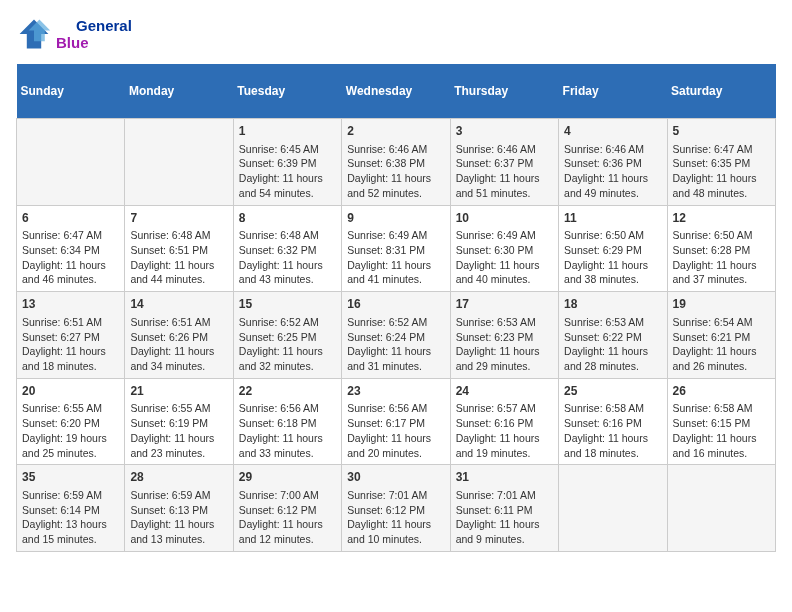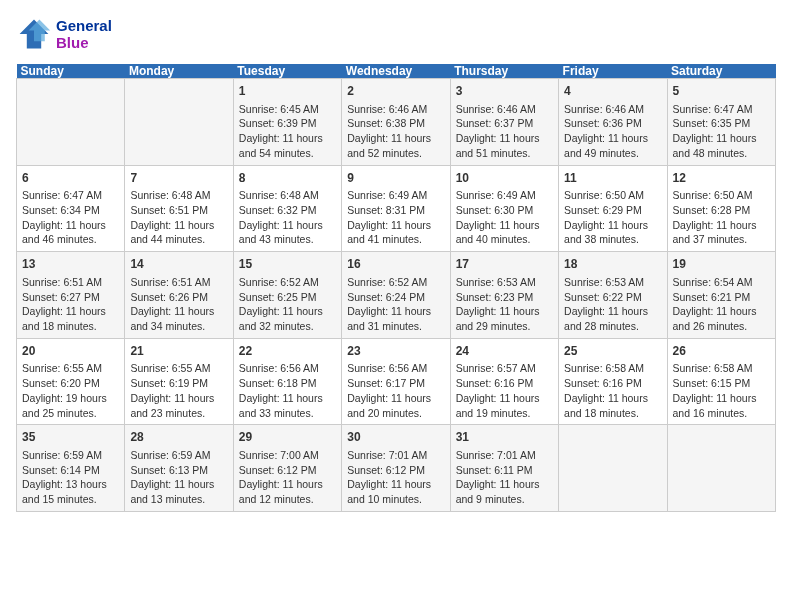--- a/index.html
+++ b/index.html
@@ -38,21 +38,21 @@
       color: #444;
     }
     table {
       width: 100%;
       border-collapse: collapse;
       font-size: 10.5px;
     }
     thead th {
       background-color: #2d6db5;
       color: #fff;
-      padding: 0 4px;
+      padding: 20px 4px;
       text-align: left;
       font-size: 12px;
       font-weight: bold;
     }
     tbody td {
       border: 1px solid #ccc;
       vertical-align: top;
       padding: 4px 5px;
       height: 80px;
       width: calc(100% / 7);
@@ -78,21 +78,21 @@
 </head>
 <body>
 
 <div class="header">
   <div class="logo">
     <svg class="logo-icon" viewBox="0 0 40 40">
       <polygon points="20,4 36,20 28,20 28,36 12,36 12,20 4,20" fill="#2d6db5"></polygon>
       <polygon points="26,4 38,16 32,16 32,28 20,28 20,16 14,16" fill="#5aaadd" opacity="0.7"></polygon>
     </svg>
     <div>
-      <div style="font-size:15px;font-weight:bold;color:#003399;">General</div>
+      <div style="font-size:15px;font-weight:bold;color:#003399;margin-left:20px;">General</div>
       <div style="font-size:15px;font-weight:bold;color:#a21caf;">Blue</div>
     </div>
   </div>
   <div class="title-block">
     <div class="month-title"></div>
     <div class="location-title"></div>
   </div>
 </div>
 
 <table>

